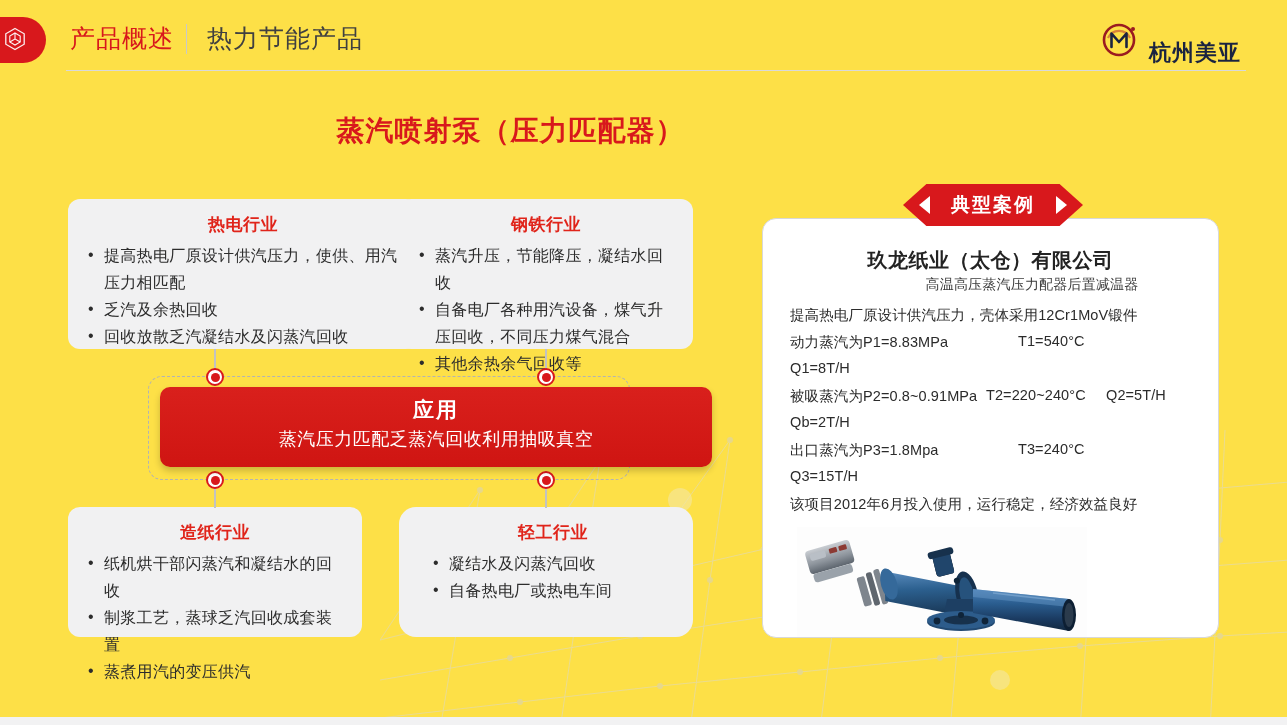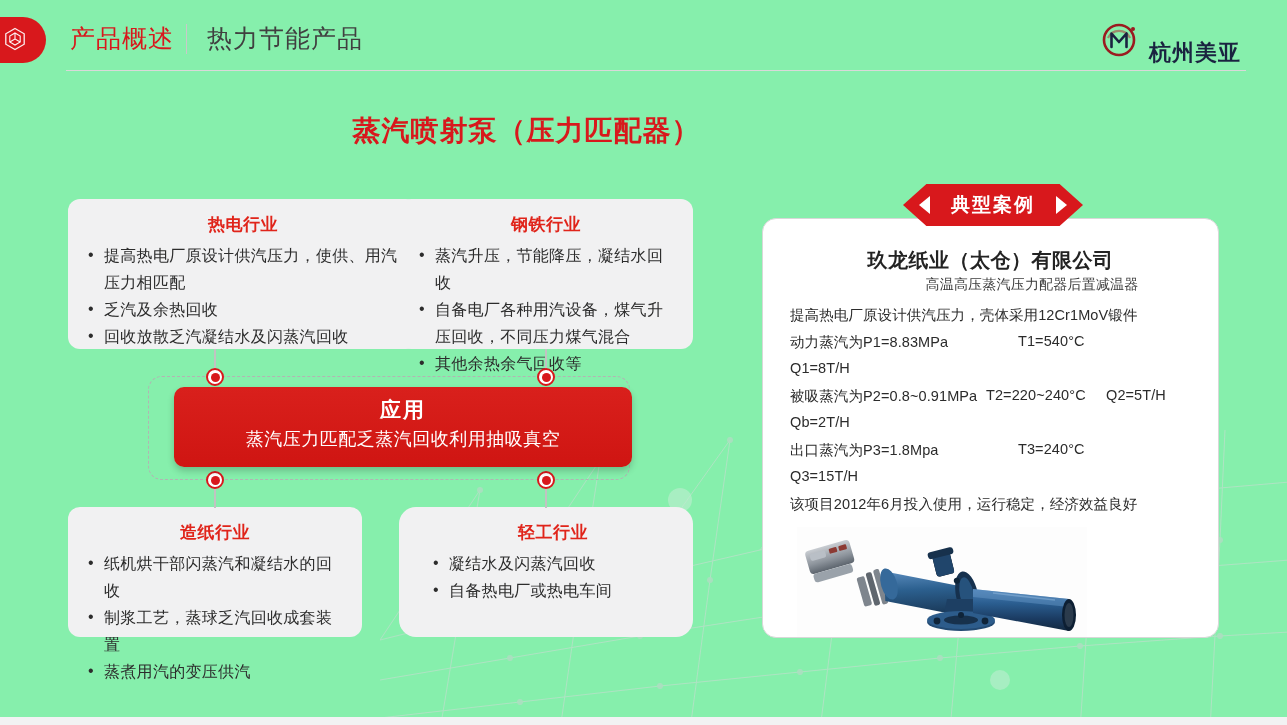--- a/index.html
+++ b/index.html
@@ -9,21 +9,21 @@
     height: 725px;
     overflow: hidden;
     font-family: "Liberation Sans", "DejaVu Sans", sans-serif;
     background: #ffffff;
     position: relative;
   }
 
   #slide {
     position: absolute;
     inset: 0;
-    background: #86efac;
+    background: #fde047;
     overflow: hidden;
     padding-left: 42px;
   }
 
   
   .bg-network {
     position: absolute;
     left: 380px;
     top: 430px;
     width: 910px;
@@ -108,21 +108,21 @@
     color: #1a2340;
     font-weight: 600;
     letter-spacing: 1px;
     white-space: nowrap;
     margin-top: 25px;
   }
 
   
   .slide-title {
     position: absolute;
-    left: 16px;
+    left: 0;
     top: 112px;
     width: 1021px;
     text-align: center;
     font-size: 28px;
     color: #d8181c;
     font-weight: 600;
     letter-spacing: 1px;
   }
 
   
@@ -170,29 +170,28 @@
     top: 376px;
     width: 482px;
     height: 104px;
     border: 1px dashed #b3b3b3;
     border-radius: 14px;
   }
   .app-box {
     position: absolute;
     left: 160px;
     top: 387px;
-    width: 458px;
+    width: 552px;
     height: 80px;
     background: linear-gradient(180deg, #d9201c 0%, #cf1512 100%);
     border-radius: 10px;
     box-shadow: 0 4px 7px rgba(0,0,0,.20);
     color: #ffffff;
     text-align: center;
     padding-top: 8px;
-    margin-left: 14px;
   }
   .app-title {
     font-size: 21px;
     font-weight: 600;
     letter-spacing: 2px;
     line-height: 30px;
   }
   .app-sub {
     font-size: 18px;
     letter-spacing: .5px;

